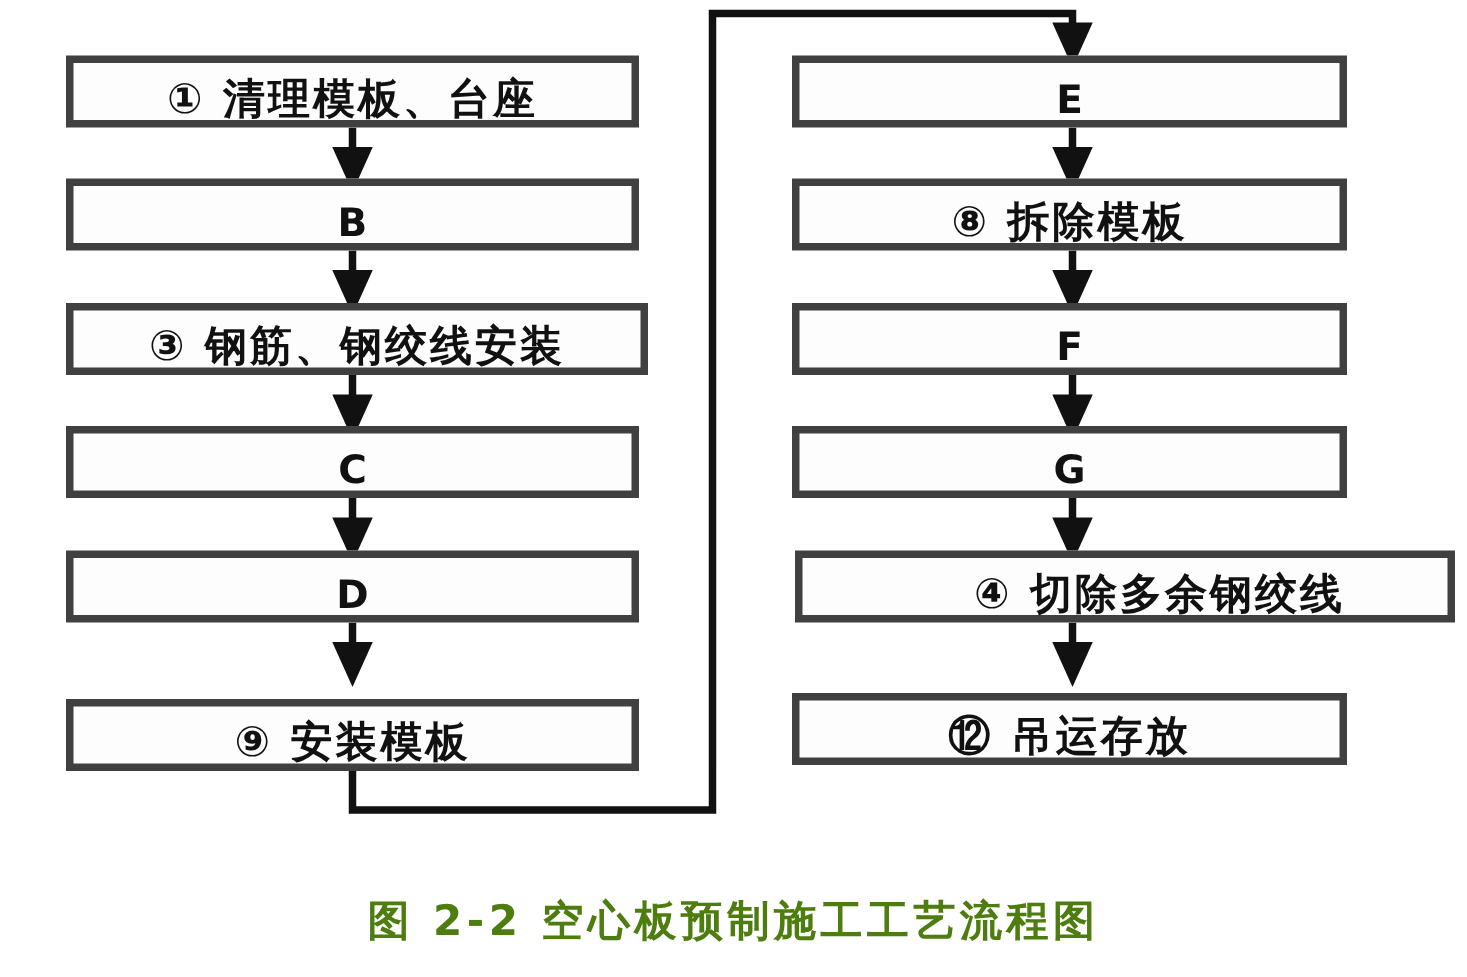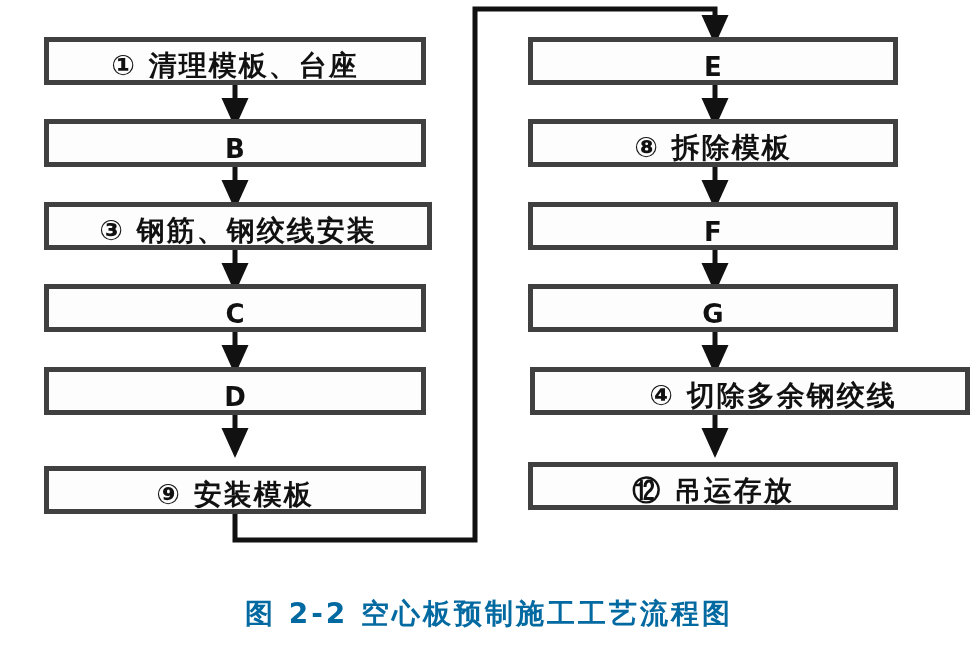--- a/index.html
+++ b/index.html
@@ -52,21 +52,21 @@
     letter-spacing: 0;
   }
   .caption {
     position: absolute;
     left: 0;
     top: 595px;
     width: 978px;
     text-align: center;
     font-size: 28px;
     font-weight: bold;
-    color: #0369a1;
+    color: #4d7c0f;
     letter-spacing: 3px;
     font-family: "DejaVu Sans", "Liberation Sans", sans-serif;
     white-space: nowrap;
   }
 </style>
 </head>
 <body>
 
 <div id="page">
 

